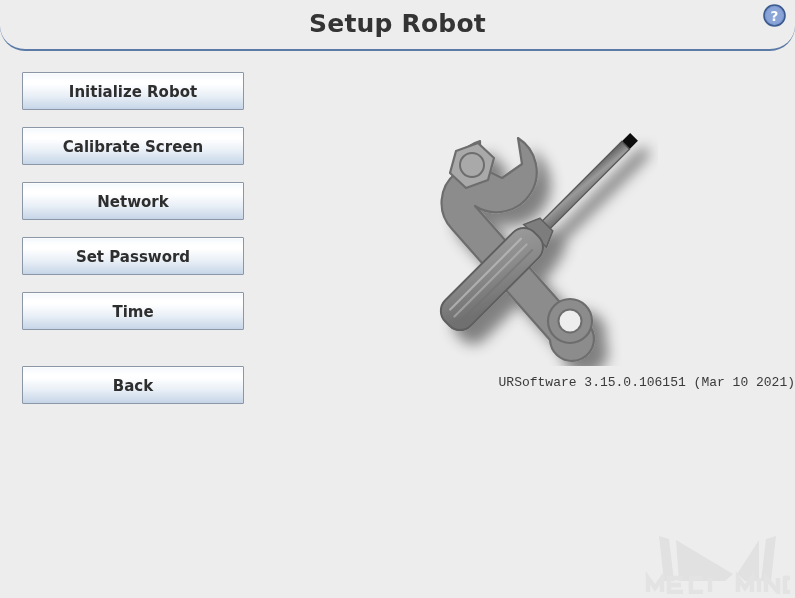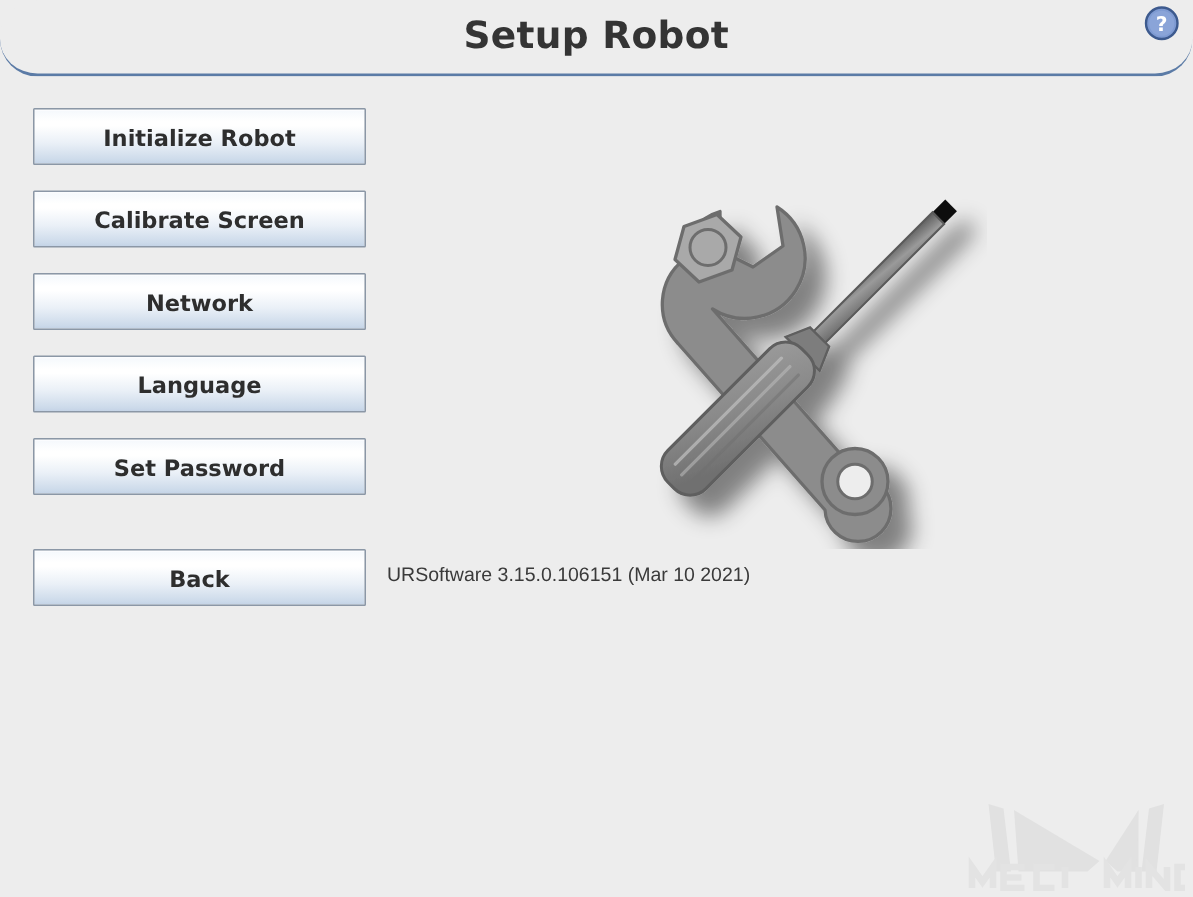--- a/index.html
+++ b/index.html
@@ -98,27 +98,27 @@
   }
   #tools-illustration {
     position: absolute;
     left: 140px;
     top: 68px;
     width: 260px;
     height: 245px;
   }
   #version-label {
     position: absolute;
-    left: 0;
+    left: 12px;
     top: 322px;
     width: 525px;
-    text-align: left;
+    text-align: right;
     font-size: 13px;
     color: #3a3a3a;
-    font-family: Liberation Sans, sans-serif;
+    font-family: Liberation Mono, monospace;
   }
 
   
   #watermark {
     position: absolute;
     right: 5px;
     bottom: 4px;
     width: 145px;
     height: 66px;
     pointer-events: none;
@@ -136,22 +136,22 @@
       <circle cx="12.5" cy="12.5" r="8.4" fill="#8aa4d8" stroke="none"></circle>
       <text x="12.5" y="17.6" font-family="DejaVu Sans, Liberation Sans, sans-serif" font-size="13.5" font-weight="bold" fill="#ffffff" text-anchor="middle">?</text>
     </svg>
   </button>
 </div>
 
 <div id="button-column">
   <button class="ur-button">Initialize Robot</button>
   <button class="ur-button">Calibrate Screen</button>
   <button class="ur-button">Network</button>
-  <button class="ur-button">Language</button>
   <button class="ur-button">Set Password</button>
+  <button class="ur-button">Time</button>
   <button class="ur-button spaced-above">Back</button>
 </div>
 
 <div id="main-panel">
 
   <div id="tools-illustration">
     <svg width="260" height="245" viewBox="0 0 260 245">
       <defs>
         <filter id="toolShadow" x="-35%" y="-35%" width="190%" height="190%">
           <feDropShadow dx="13" dy="13" stdDeviation="7" flood-color="#000000" flood-opacity="0.46"></feDropShadow>

